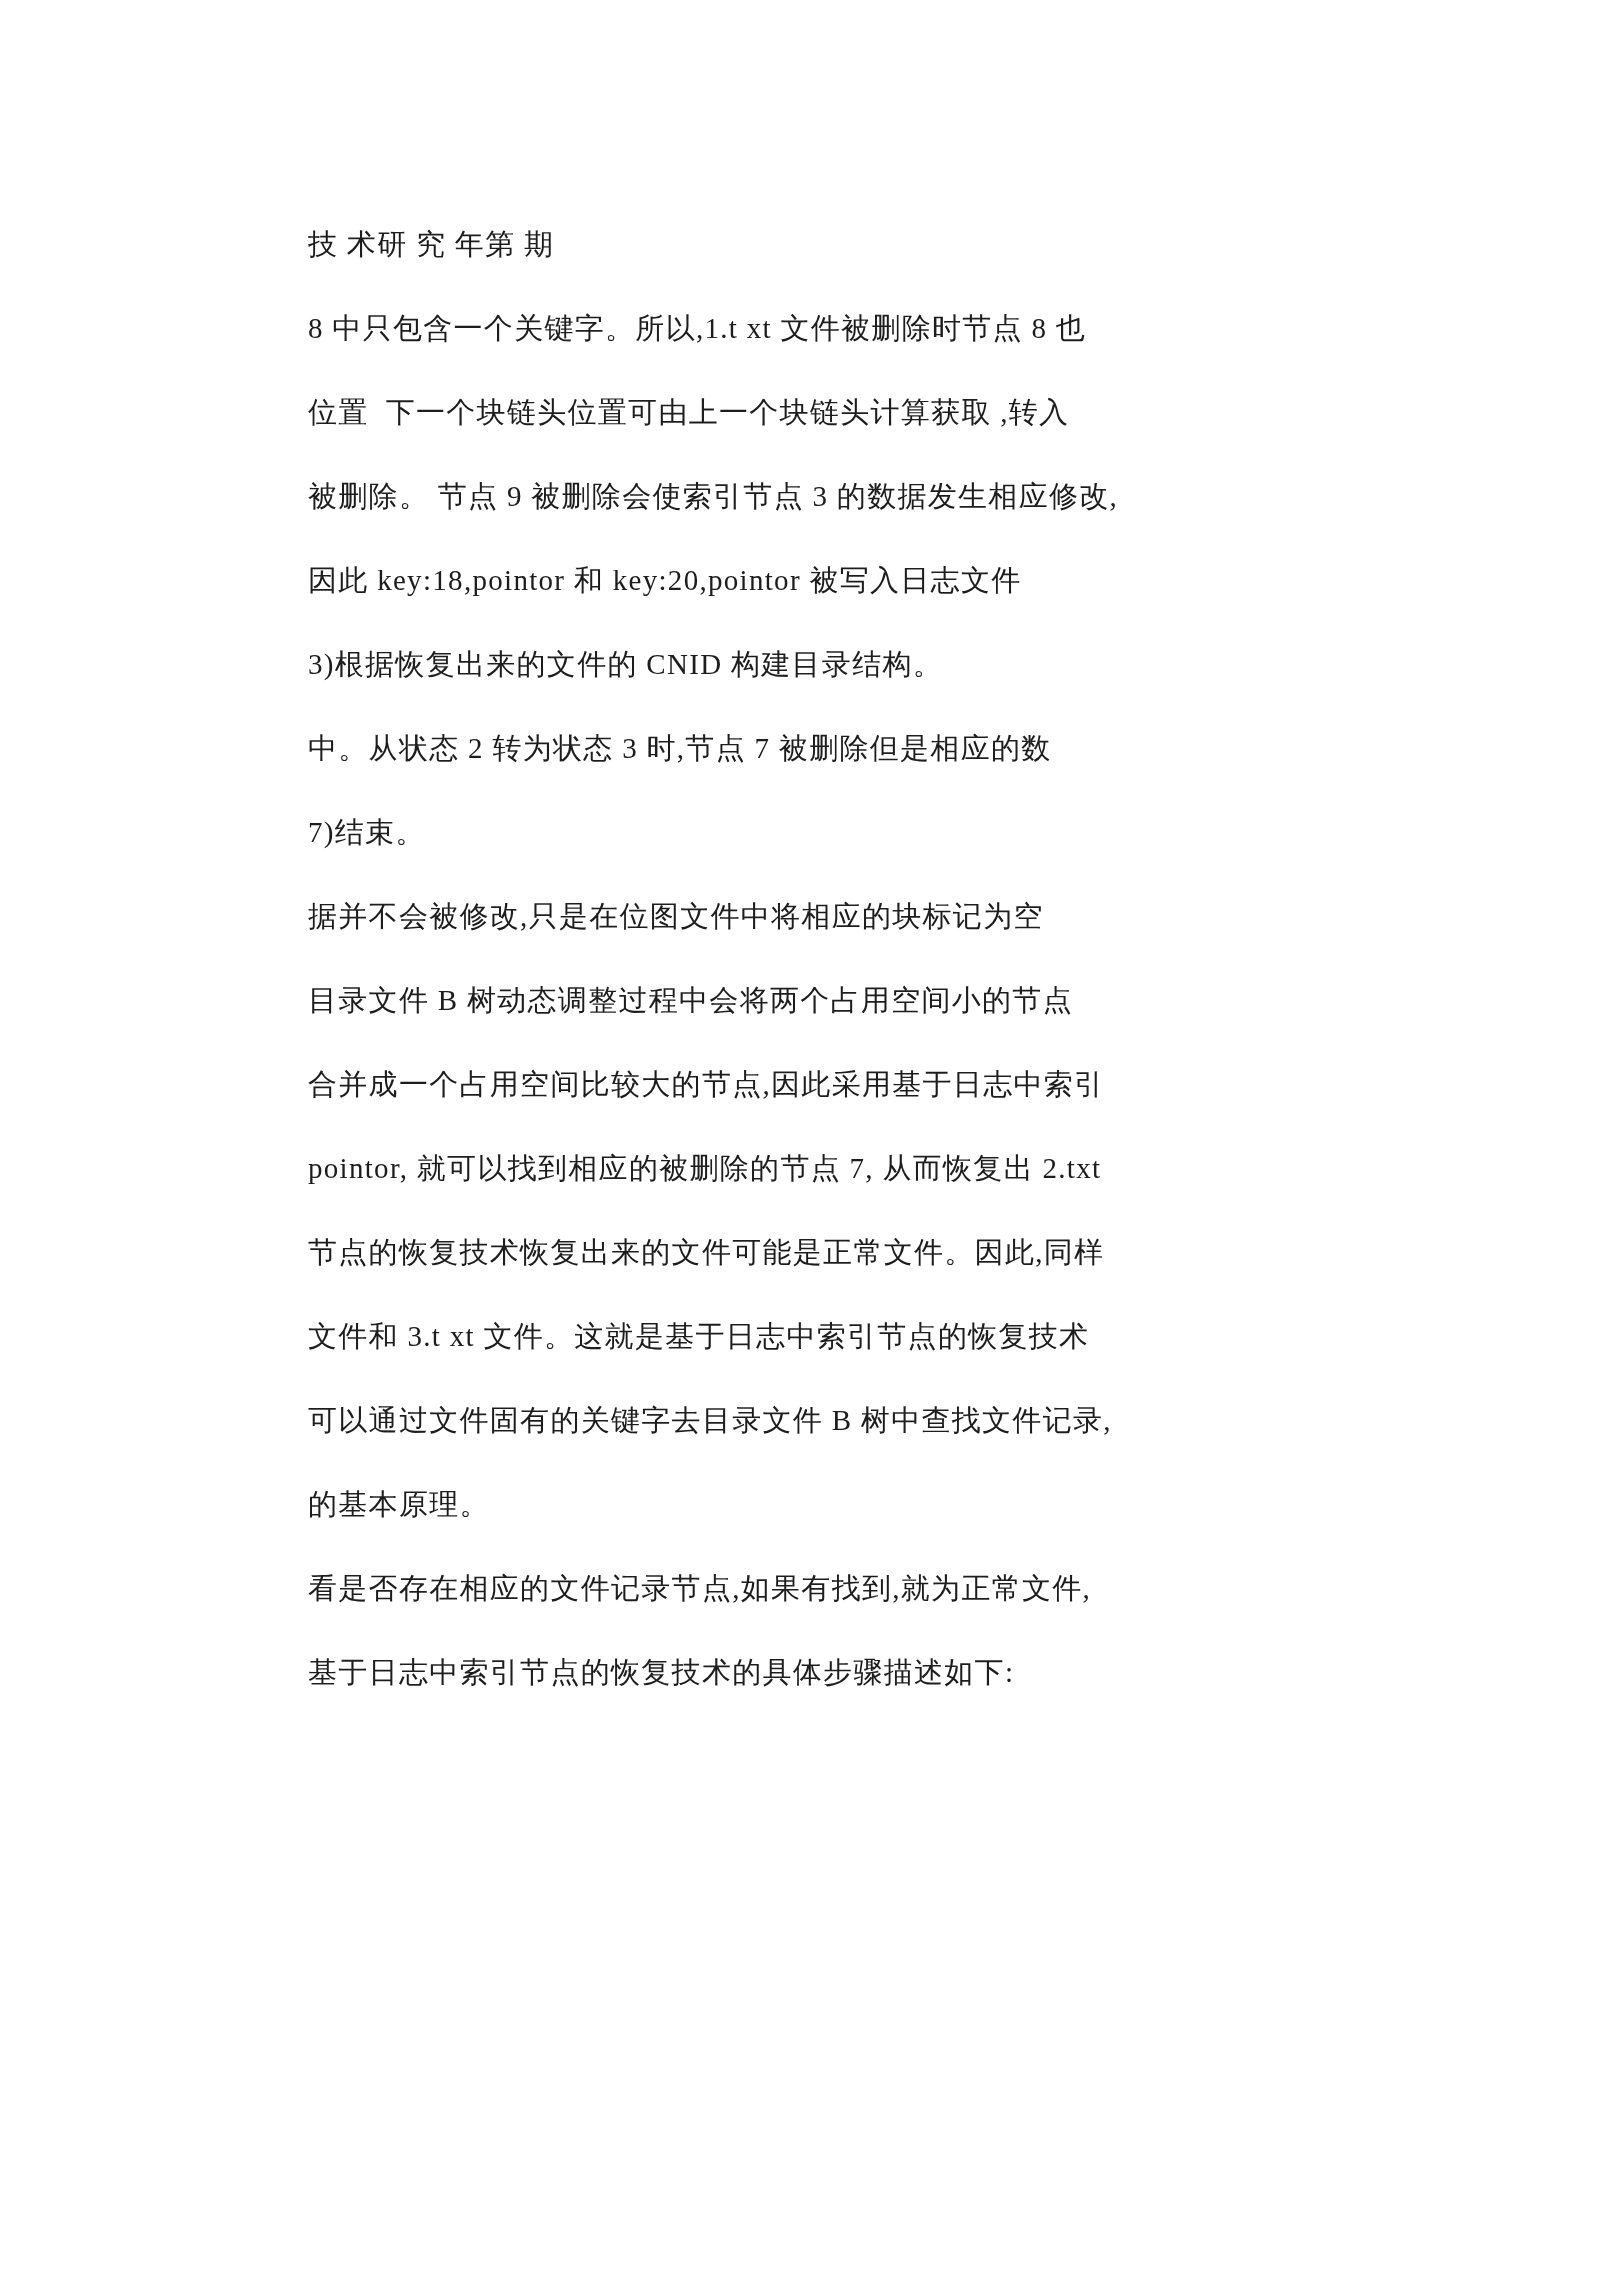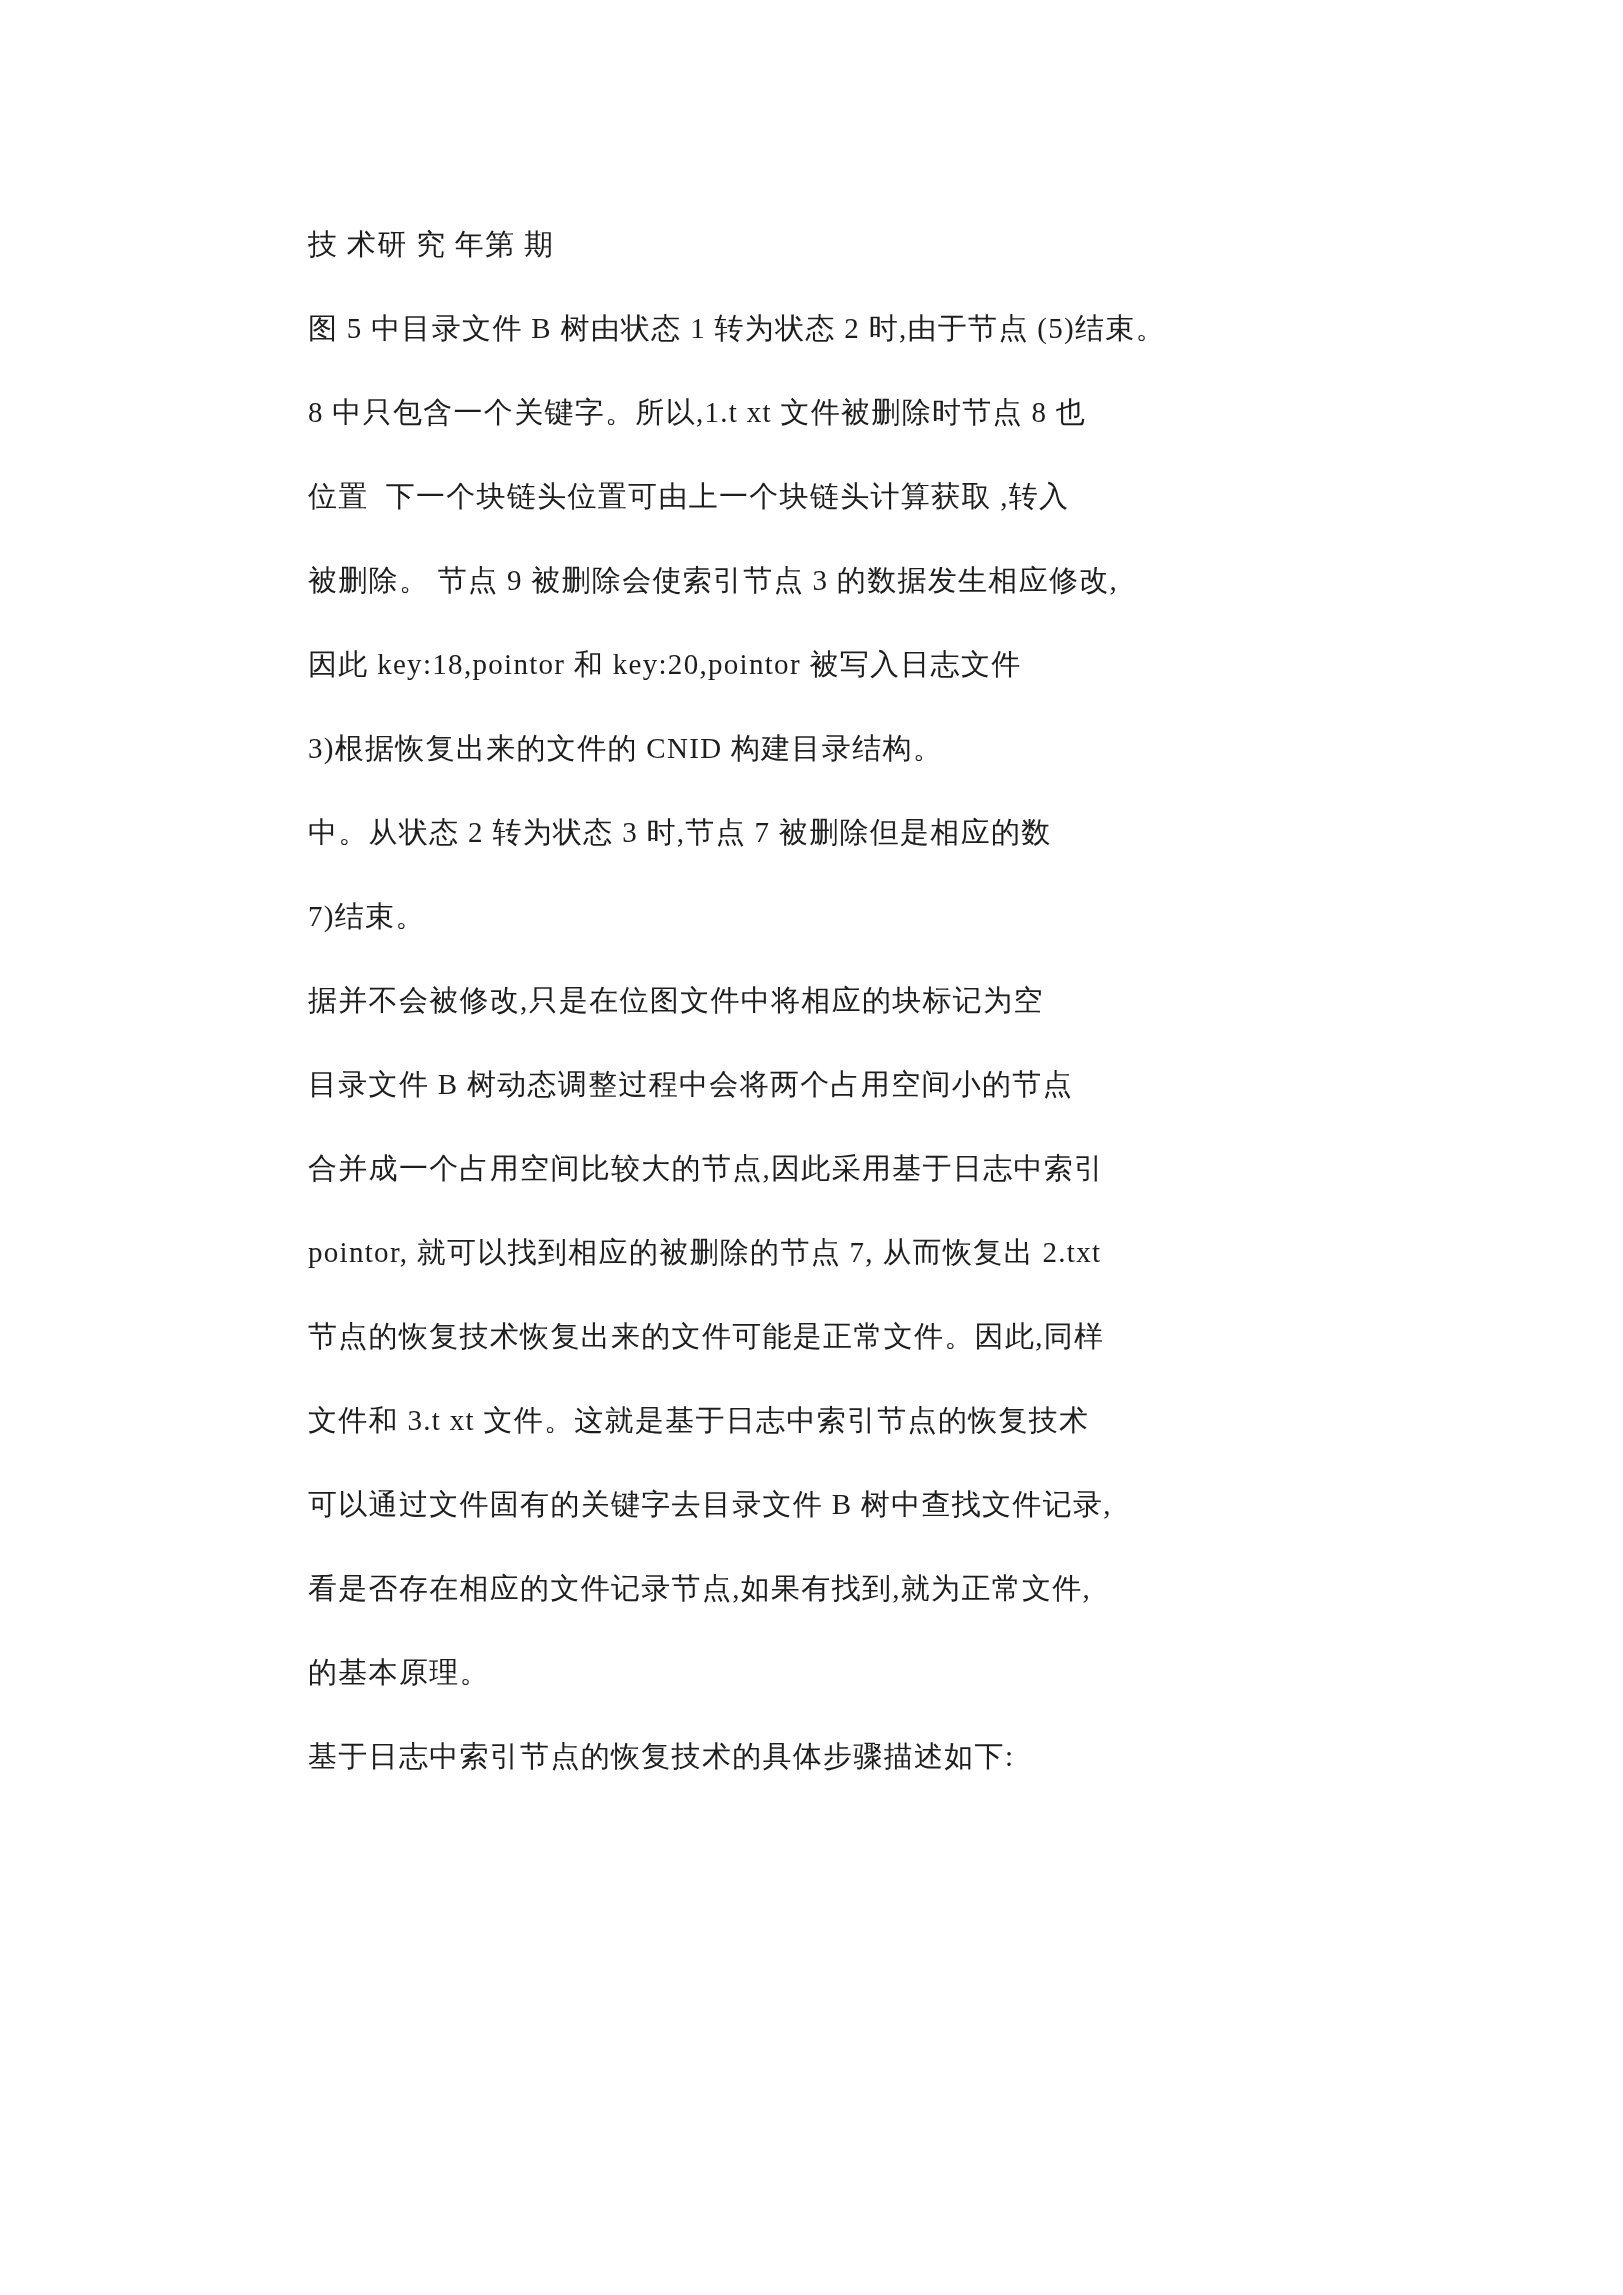--- a/index.html
+++ b/index.html
@@ -28,32 +28,31 @@
     letter-spacing: 1.3px;
     white-space: pre;
     font-family: Liberation Serif, serif;
   }
 </style>
 </head>
 <body>
 
 <div class="page">
   <div class="line">技 术研 究 年第 期</div>
-  <div class="line">图 5 中目录文件 B 树由状态 1 转为状态 2 时,由于节点 (5)结束。</div>
   <div class="line">8 中只包含一个关键字。所以,1.t xt 文件被删除时节点 8 也</div>
   <div class="line">位置  下一个块链头位置可由上一个块链头计算获取 ,转入</div>
   <div class="line">被删除。 节点 9 被删除会使索引节点 3 的数据发生相应修改,</div>
   <div class="line">因此 key:18,pointor 和 key:20,pointor 被写入日志文件</div>
   <div class="line">3)根据恢复出来的文件的 CNID 构建目录结构。</div>
   <div class="line">中。从状态 2 转为状态 3 时,节点 7 被删除但是相应的数</div>
   <div class="line">7)结束。</div>
   <div class="line">据并不会被修改,只是在位图文件中将相应的块标记为空</div>
   <div class="line">目录文件 B 树动态调整过程中会将两个占用空间小的节点</div>
   <div class="line">合并成一个占用空间比较大的节点,因此采用基于日志中索引</div>
   <div class="line">pointor, 就可以找到相应的被删除的节点 7, 从而恢复出 2.txt</div>
   <div class="line">节点的恢复技术恢复出来的文件可能是正常文件。因此,同样</div>
   <div class="line">文件和 3.t xt 文件。这就是基于日志中索引节点的恢复技术</div>
   <div class="line">可以通过文件固有的关键字去目录文件 B 树中查找文件记录,</div>
+  <div class="line">的基本原理。</div>
   <div class="line">看是否存在相应的文件记录节点,如果有找到,就为正常文件,</div>
-  <div class="line">的基本原理。</div>
   <div class="line">基于日志中索引节点的恢复技术的具体步骤描述如下:</div>
 </div>
 
 
 </body></html>

